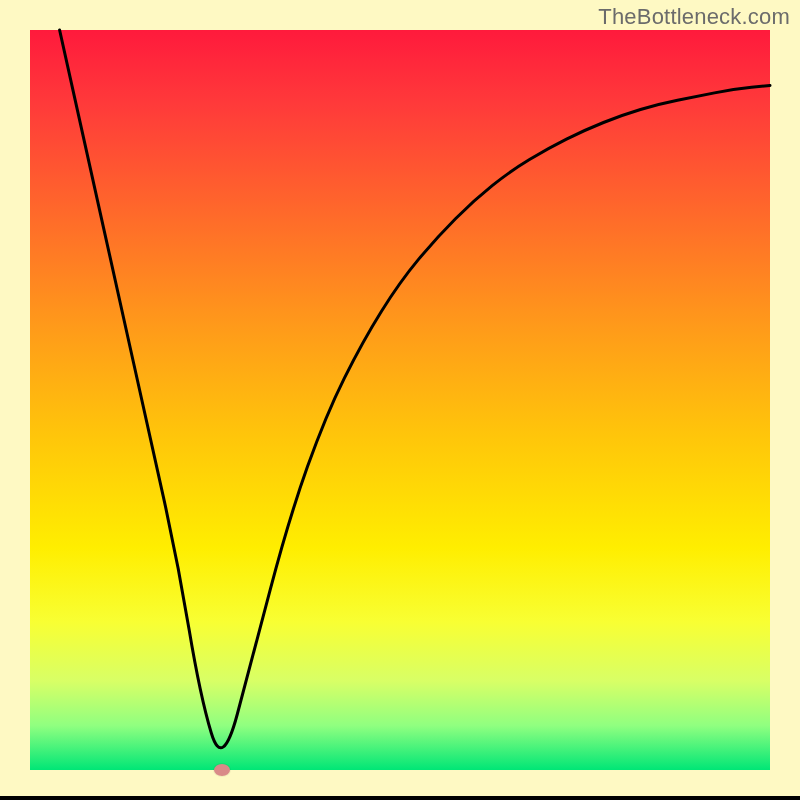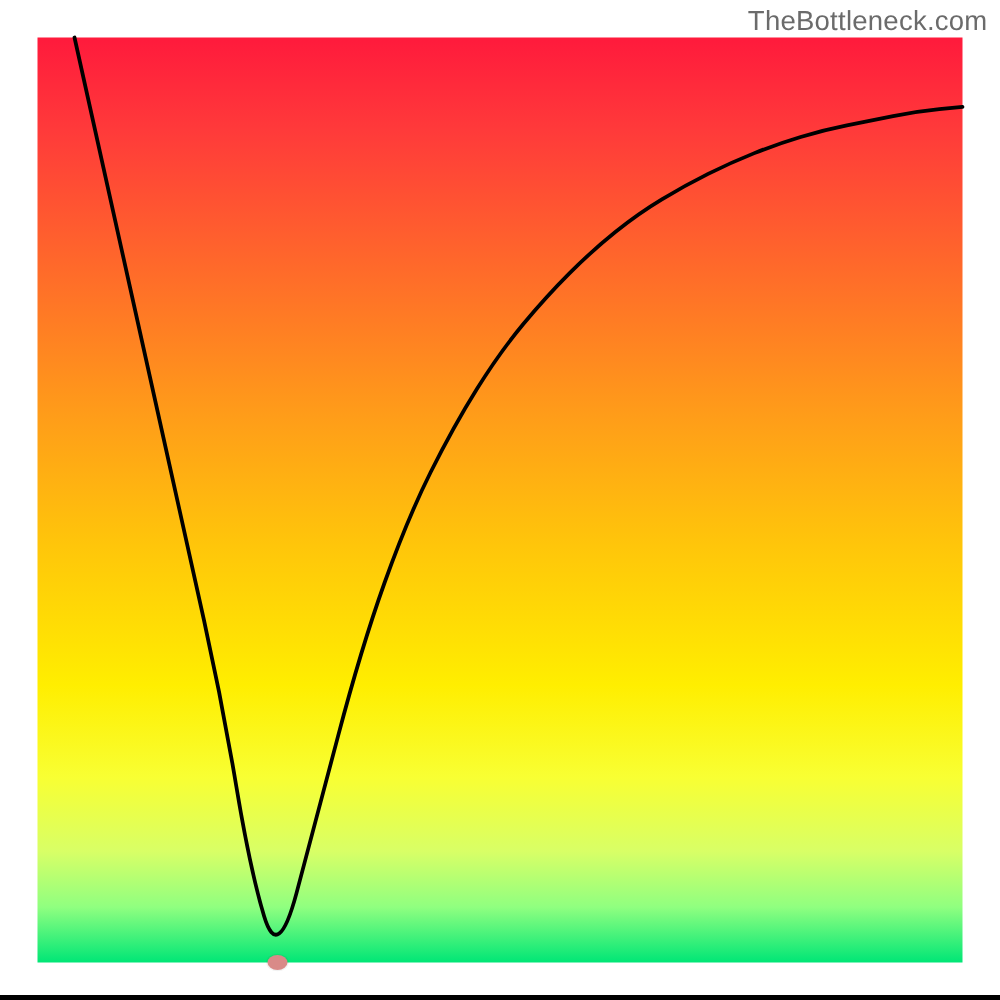--- a/index.html
+++ b/index.html
@@ -7,21 +7,21 @@
     padding: 0;
     width: 800px;
     height: 800px;
     background: #000;
     overflow: hidden;
   }
   .container {
     position: relative;
     width: 800px;
     height: 796px;
-    background: #ffffff;
+    background: #fef9c3;
   }
   .plot-area {
     position: absolute;
     left: 30px;
     top: 30px;
     width: 740px;
     height: 740px;
     background: linear-gradient(to bottom,
       #ff1a3c 0%,
       #ff3a3a 10%,

